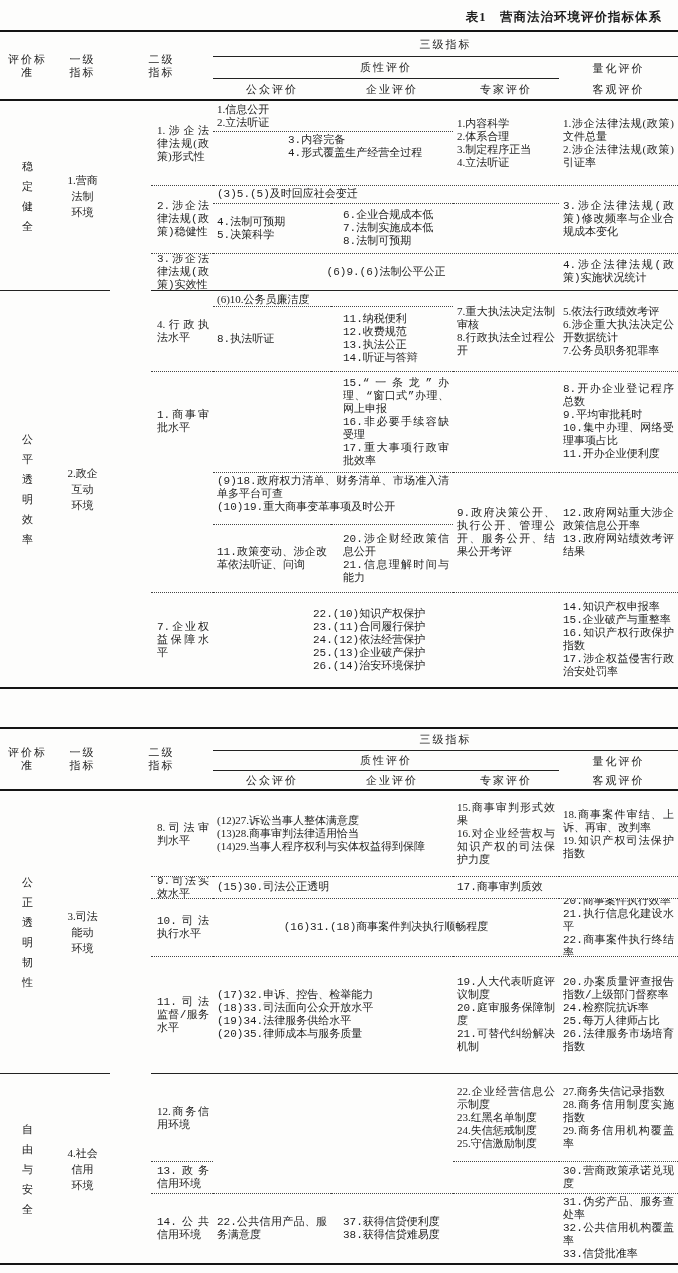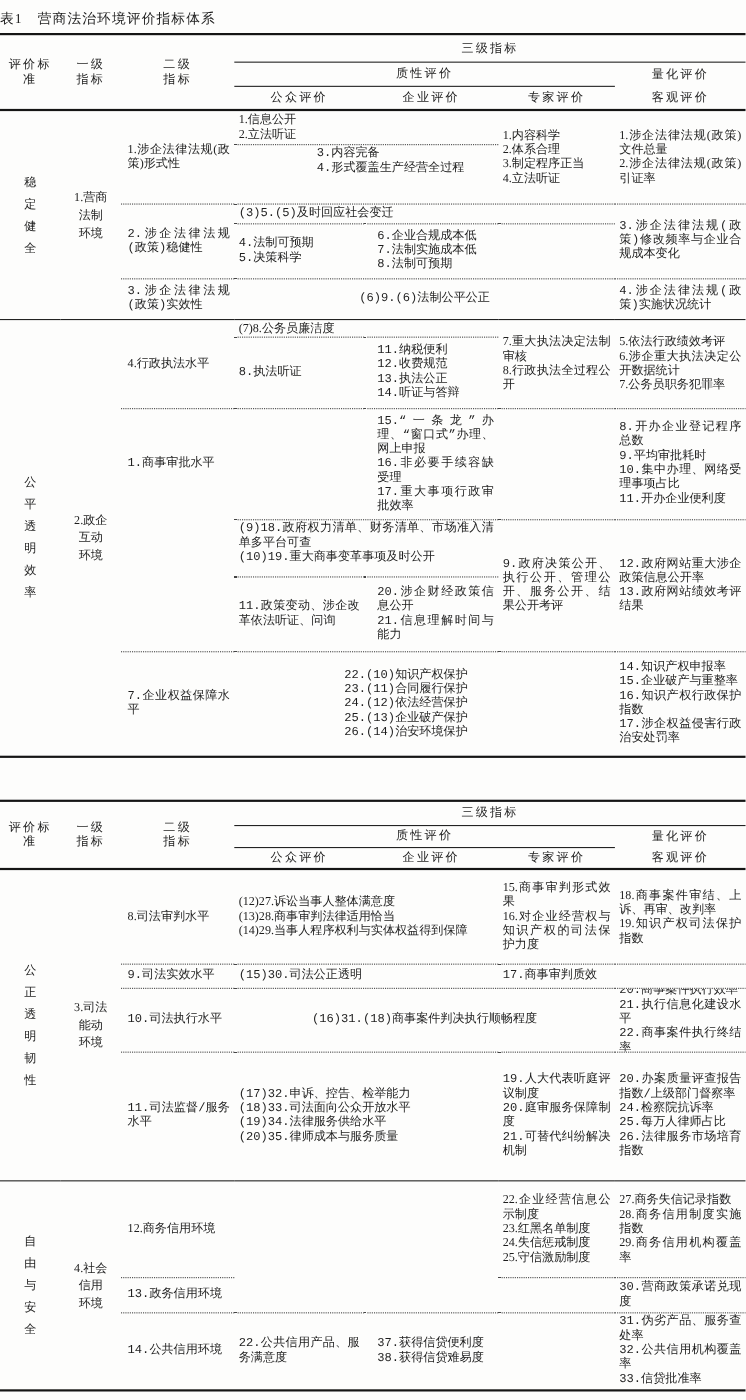--- a/index.html
+++ b/index.html
@@ -1,36 +1,36 @@
 <!DOCTYPE html>
 <html><head>
 <meta charset="utf-8">
 <style>
   html,body{margin:0;padding:0;background:#fdfdfc;color:#1d1d1d;}
   .page{width:678px;height:1273px;margin:0 auto;background:#fdfdfc;overflow:hidden;
         font-family:"Liberation Serif","DejaVu Serif",serif;font-size:11px;line-height:13px;}
-  .title{text-align:left;font-weight:normal;font-size:12.5px;padding:11px 0 6px 0;letter-spacing:1px;}
+  .title{text-align:right;font-weight:bold;font-size:12.5px;padding:11px 16px 6px 0;letter-spacing:1px;}
   .tbl{width:678px;border-top:2px solid #151515;border-bottom:2px solid #151515;}
   .hdr,.bdy{display:grid;grid-template-columns:55px 55px 103px 118px 122px 106px 119px;}
   .hdr{border-bottom:2px solid #151515;}
   .p1 .hdr{grid-template-rows:25px 22px 20px;}
   .p2 .hdr{grid-template-rows:22px 20px 18px;}
   .p1 .bdy{grid-template-rows:30px 54px 18px 50px 37px 16px 65px 101px 52px 68px 95px;}
   .p2 .bdy{grid-template-rows:85px 22px 58px 117px 88px 32px 70px;}
   .c{display:flex;flex-direction:column;justify-content:center;padding:2px 4px;
      white-space:pre-line;box-sizing:border-box;text-align:justify;overflow:hidden;}
   .hc{justify-content:center;text-align:center;align-items:center;letter-spacing:2px;white-space:pre-line;}
   .ub{border-bottom:1px solid #222;}
   .dot-t{border-top:1px dotted #444;font-family:Liberation Mono, monospace;}
   .sol-t{border-top:1px solid #222;}
   .ctr{text-align:center;align-items:center;}
   .top{justify-content:flex-start;}
   .vert{line-height:20px;text-align:center;align-items:center;letter-spacing:0;}
   .l1{line-height:16px;text-align:center;align-items:center;}
-  .l2{padding-left:6px;}
+  .l2{padding-left:6px;margin-left:41px;}
   .ind{padding-left:12px;}
   .off75{padding-left:75px;}
   .off100{padding-left:100px;}
   .gap{height:38px;}
 </style>
 </head>
 <body>
 
 <div class="page">
 
@@ -89,21 +89,21 @@
       <div class="c vert sol-t" style="grid-area:6/1/12/2">公
 平
 透
 明
 效
 率</div>
       <div class="c l1 sol-t" style="grid-area:6/2/12/3">2.政企
 互动
 环境</div>
       <div class="c l2 sol-t" style="grid-area:6/3/8/4">4.行政执法水平</div>
-      <div class="c sol-t top" style="grid-area:6/4/7/6">(7)8.公务员廉洁度</div>
+      <div class="c sol-t top" style="grid-area:6/4/7/6">(6)10.公务员廉洁度</div>
       <div class="c sol-t" style="grid-area:6/6/8/7">7.重大执法决定法制审核
 8.行政执法全过程公开</div>
       <div class="c sol-t" style="grid-area:6/7/8/8">5.依法行政绩效考评
 6.涉企重大执法决定公开数据统计
 7.公务员职务犯罪率</div>
       <div class="c dot-t" style="grid-area:7/4/8/5">8.执法听证</div>
       <div class="c dot-t ind" style="grid-area:7/5/8/6">11.纳税便利
 12.收费规范
 13.执法公正
 14.听证与答辩</div>

